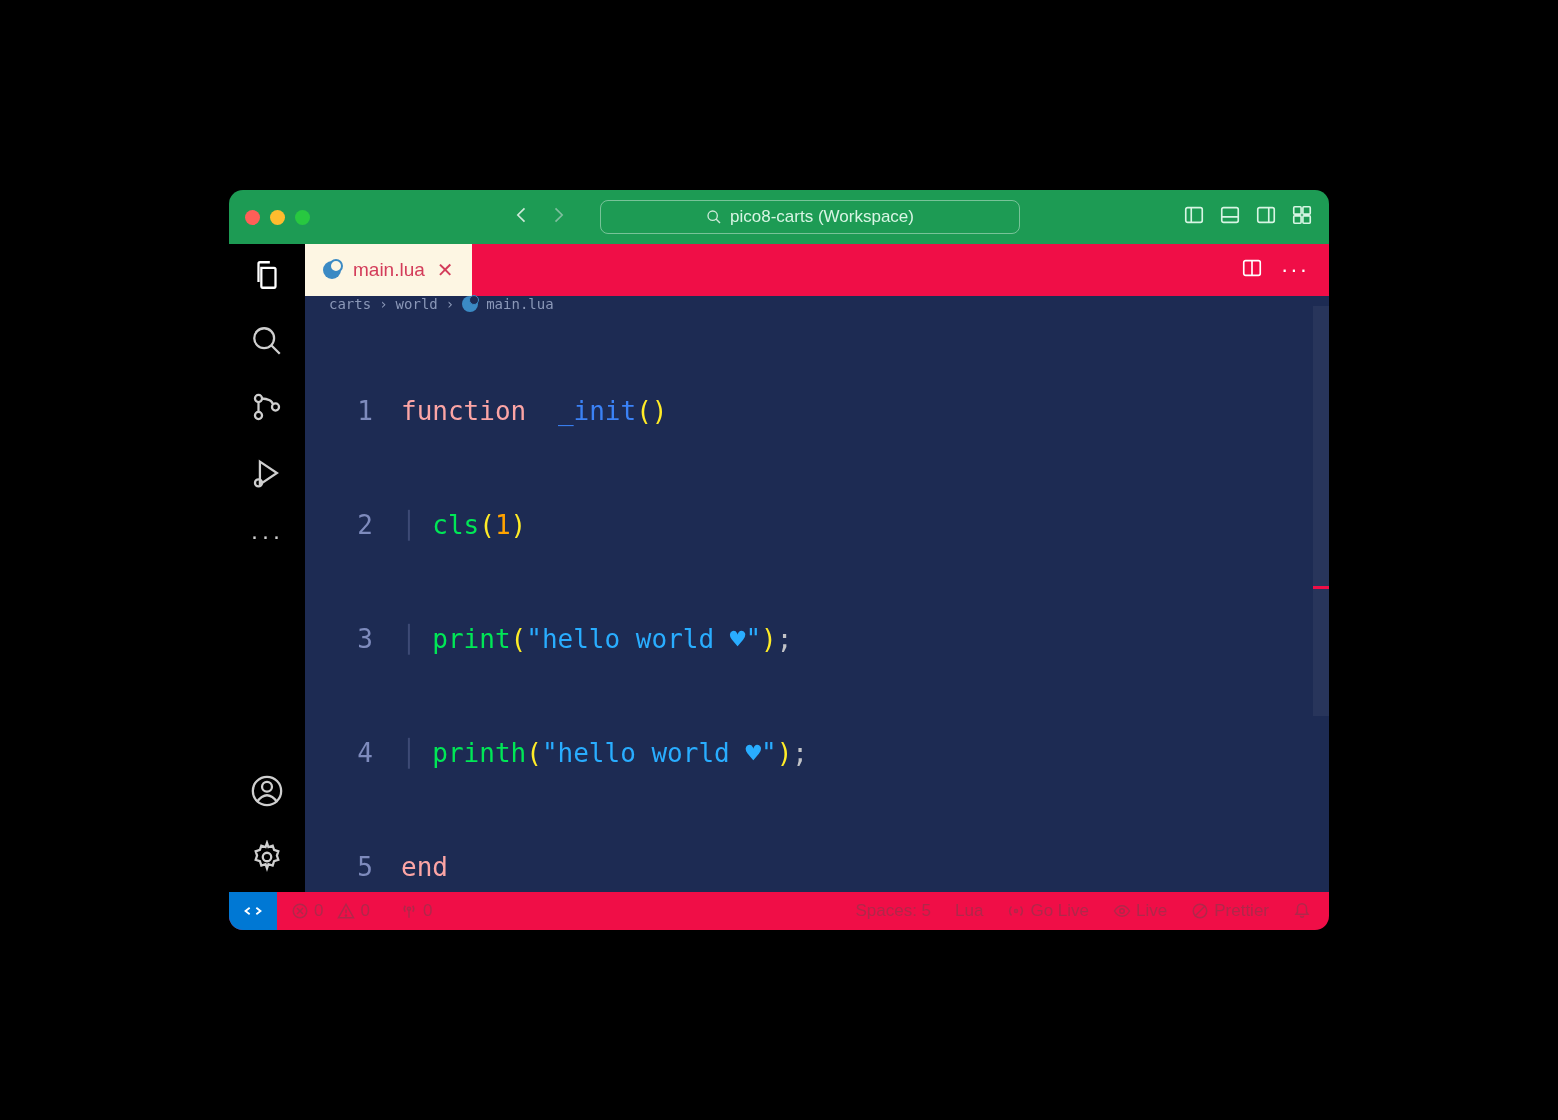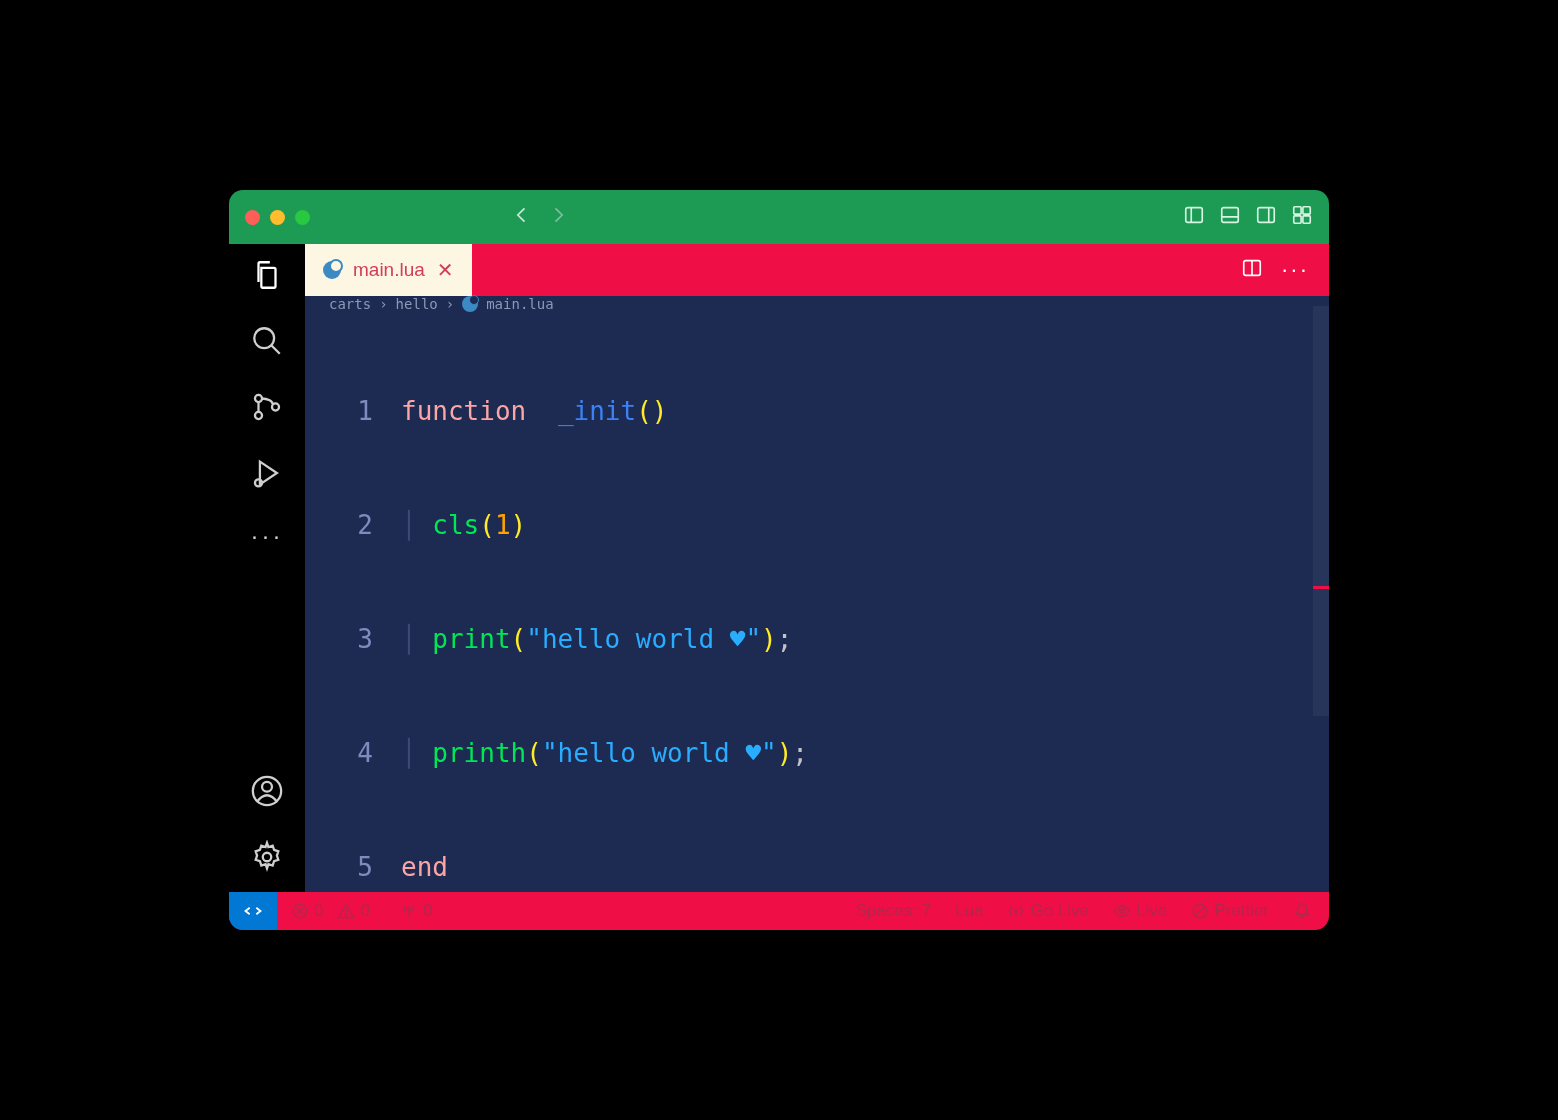--- a/index.html
+++ b/index.html
@@ -183,20 +183,27 @@
       <span>
         <svg viewBox="0 0 24 24" fill="none" stroke="#cde9d8" stroke-width="2">
             <path d="M15 4l-8 8 8 8"></path>
           </svg>
       </span>
       <span>
         <svg viewBox="0 0 24 24" fill="none" stroke="#7fbf9e" stroke-width="2">
             <path d="M9 4l8 8-8 8"></path>
           </svg>
       </span>
+    </div>
+    <div class="searchbox">
+      <svg width="16" height="16" viewBox="0 0 24 24" fill="none" stroke="#cde9d8" stroke-width="2">
+          <circle cx="10" cy="10" r="7"></circle>
+          <path d="M21 21l-6-6"></path>
+        </svg>
+      <span>pico8-carts (Workspace)</span>
     </div>
     <div class="titlebar-right">
       <span><svg viewBox="0 0 24 24" fill="none" stroke="#d8f5e4" stroke-width="1.8">
             <rect x="3" y="4" width="18" height="16" rx="2"></rect>
             <line x1="9" y1="4" x2="9" y2="20"></line>
           </svg></span>
       <span><svg viewBox="0 0 24 24" fill="none" stroke="#d8f5e4" stroke-width="1.8">
             <rect x="3" y="4" width="18" height="16" rx="2"></rect>
             <line x1="3" y1="14" x2="21" y2="14"></line>
           </svg></span>
@@ -275,21 +282,21 @@
               </svg></span>
           <span class="dots">···</span>
         </div>
       </div>
 
       <div class="editor-wrap">
         <div class="editor">
           <div class="breadcrumb">
             <span>carts</span>
             <span class="chev">›</span>
-            <span>hello</span>
+            <span>world</span>
             <span class="chev">›</span>
             <span class="bcicon"></span>
             <span>main.lua</span>
           </div>
           <div class="code">
             <div class="line"><span class="gutter">1</span><span class="content"><span class="kw">function</span> <span class="fn">_init</span><span class="paren">()</span></span></div>
             <div class="line"><span class="gutter">2</span><span class="content"><span class="indent-guide">│ </span><span class="call">cls</span><span class="paren">(</span><span class="num">1</span><span class="paren">)</span></span></div>
             <div class="line"><span class="gutter">3</span><span class="content"><span class="indent-guide">│ </span><span class="call">print</span><span class="paren">(</span><span class="str">"hello world ♥"</span><span class="paren">)</span><span class="semi">;</span></span></div>
             <div class="line"><span class="gutter">4</span><span class="content"><span class="indent-guide">│ </span><span class="call">printh</span><span class="paren">(</span><span class="str">"hello world ♥"</span><span class="paren">)</span><span class="semi">;</span></span></div>
             <div class="line"><span class="gutter">5</span><span class="content"><span class="kw">end</span></span></div>
@@ -330,21 +337,21 @@
       <div class="sb-item" style="margin-left:16px;">
         <svg viewBox="0 0 24 24" fill="none" stroke="currentColor" stroke-width="2">
             <circle cx="12" cy="9" r="2"></circle>
             <path d="M7 5a7 7 0 0 0 0 8M17 5a7 7 0 0 1 0 8"></path>
             <path d="M12 11v10"></path>
           </svg>
         <span>0</span>
       </div>
     </div>
     <div class="sb-right">
-      <span>Spaces: 7</span>
+      <span>Spaces: 5</span>
       <span>Lua</span>
       <div class="sb-item">
         <svg viewBox="0 0 24 24" fill="none" stroke="currentColor" stroke-width="2">
             <circle cx="12" cy="12" r="2"></circle>
             <path d="M6 6a8.5 8.5 0 0 0 0 12M18 6a8.5 8.5 0 0 1 0 12"></path>
           </svg>
         <span>Go Live</span>
       </div>
       <div class="sb-item">
         <svg viewBox="0 0 24 24" fill="none" stroke="currentColor" stroke-width="2">

